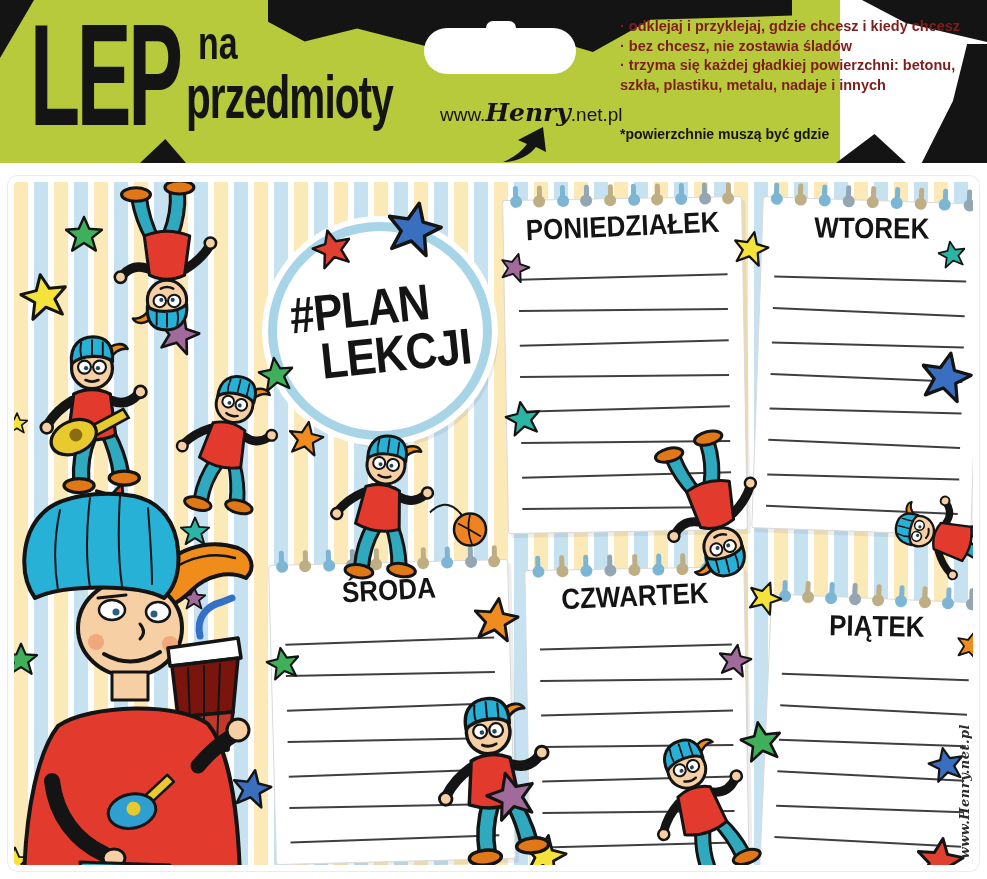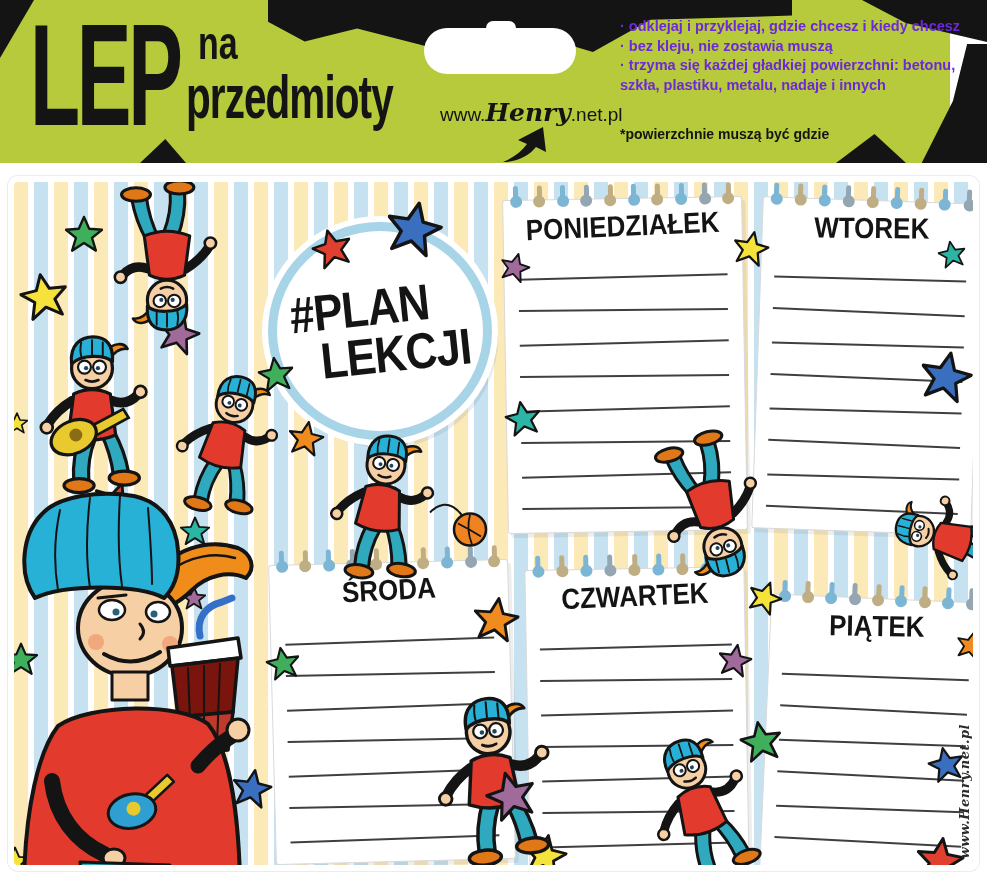--- a/index.html
+++ b/index.html
@@ -1,20 +1,20 @@
 <!DOCTYPE html>
 <html><head>
 <meta charset="utf-8">
 <style>
   html,body{margin:0;padding:0;background:#fff;}
   #stage{position:relative;width:987px;height:879px;background:#fff;overflow:hidden;
          font-family:"Liberation Sans","DejaVu Sans",sans-serif;}
 
   
-  .header{position:absolute;left:0;top:0;width:950px;height:163px;background:#b6ca3b;}
+  .header{position:absolute;left:0;top:0;width:840px;height:163px;background:#b6ca3b;}
   .blk{position:absolute;background:#141414;}
   .s1{left:0;top:0;width:34px;height:58px;clip-path:polygon(0 0,100% 0,0 100%);}
   .s2{left:268px;top:0;width:524px;height:52px;
       clip-path:polygon(0 0,100% 0,100% 30%,73% 38%,62% 100%,47% 55%,33% 96%,17% 55%,7% 80%,0 42%);}
   .s3{left:140px;top:139px;width:46px;height:24px;clip-path:polygon(55% 0,100% 100%,0 100%);}
   .s4{left:862px;top:0;width:125px;height:42px;clip-path:polygon(0 0,100% 0,100% 100%,35% 55%);}
   .s5{left:836px;top:134px;width:70px;height:29px;clip-path:polygon(55% 0,100% 100%,0 100%);}
   .s6{left:916px;top:44px;width:71px;height:119px;clip-path:polygon(72% 0,100% 0,100% 100%,8% 100%,52% 48%);}
 
   .hang-tab{position:absolute;left:424px;top:28px;width:152px;height:46px;background:#fff;border-radius:23px;}
@@ -26,21 +26,21 @@
   .logo-na{position:absolute;left:198px;top:20px;font-size:34px;font-weight:700;
            transform:scaleY(1.35);transform-origin:left top;line-height:1;}
   .logo-prz{position:absolute;left:186px;top:66px;font-size:44px;font-weight:700;letter-spacing:-1px;
             transform:scale(0.92,1.4);transform-origin:left top;line-height:1;}
 
   .website{position:absolute;left:440px;top:98px;font-size:19px;color:#141414;white-space:nowrap;}
   .website .brand{font-size:25px;font-weight:700;font-style:italic;font-family:"DejaVu Serif",serif;}
   .arrow{position:absolute;left:497px;top:124px;}
 
   .bullets{position:absolute;left:620px;top:17px;width:354px;font-size:14.5px;font-weight:700;
-           line-height:1.36;color:#6d28d9;}
+           line-height:1.36;color:#7f1d1d;}
   .footnote{position:absolute;left:620px;top:126px;font-size:14px;font-weight:700;color:#141414;}
 
   
   .panel{position:absolute;left:8px;top:176px;width:959px;height:683px;border:6px solid #fff;
          border-radius:10px;overflow:hidden;box-shadow:0 0 0 1px #ececec;
          background:repeating-linear-gradient(90deg,
             #fce9b8 0px,#fce9b8 14px,#ffffff 14px,#ffffff 20px,
             #c6e1f0 20px,#c6e1f0 34px,#ffffff 34px,#ffffff 40px);}
 
   .badge{position:absolute;left:254px;top:40px;width:206px;height:200px;background:#fff;
@@ -131,21 +131,21 @@
     </div>
 
     <div class="website"><span>www.</span><span class="brand">Henry</span><span>.net.pl</span></div>
 
     <svg class="arrow" width="58" height="40" viewBox="0 0 58 40">
       <path d="M6,38 C16,34 24,28 30,20 L21,16 L46,3 L49,28 L39,23 C32,32 20,38 6,38 Z" fill="#141414"></path>
     </svg>
 
     <div class="bullets">
         <div>· odklejaj i przyklejaj, gdzie chcesz i kiedy chcesz</div>
-        <div>· bez kleju, nie zostawia muszą</div>
+        <div>· bez chcesz, nie zostawia śladów</div>
         <div>· trzyma się każdej gładkiej powierzchni: betonu, szkła, plastiku, metalu, nadaje i innych</div>
       </div>
     <div class="footnote">*powierzchnie muszą być gdzie</div>
   </div>
 
   <div class="panel">
 
     <div class="badge">
       <div class="badge-text">
         <span class="l1">#PLAN</span>

